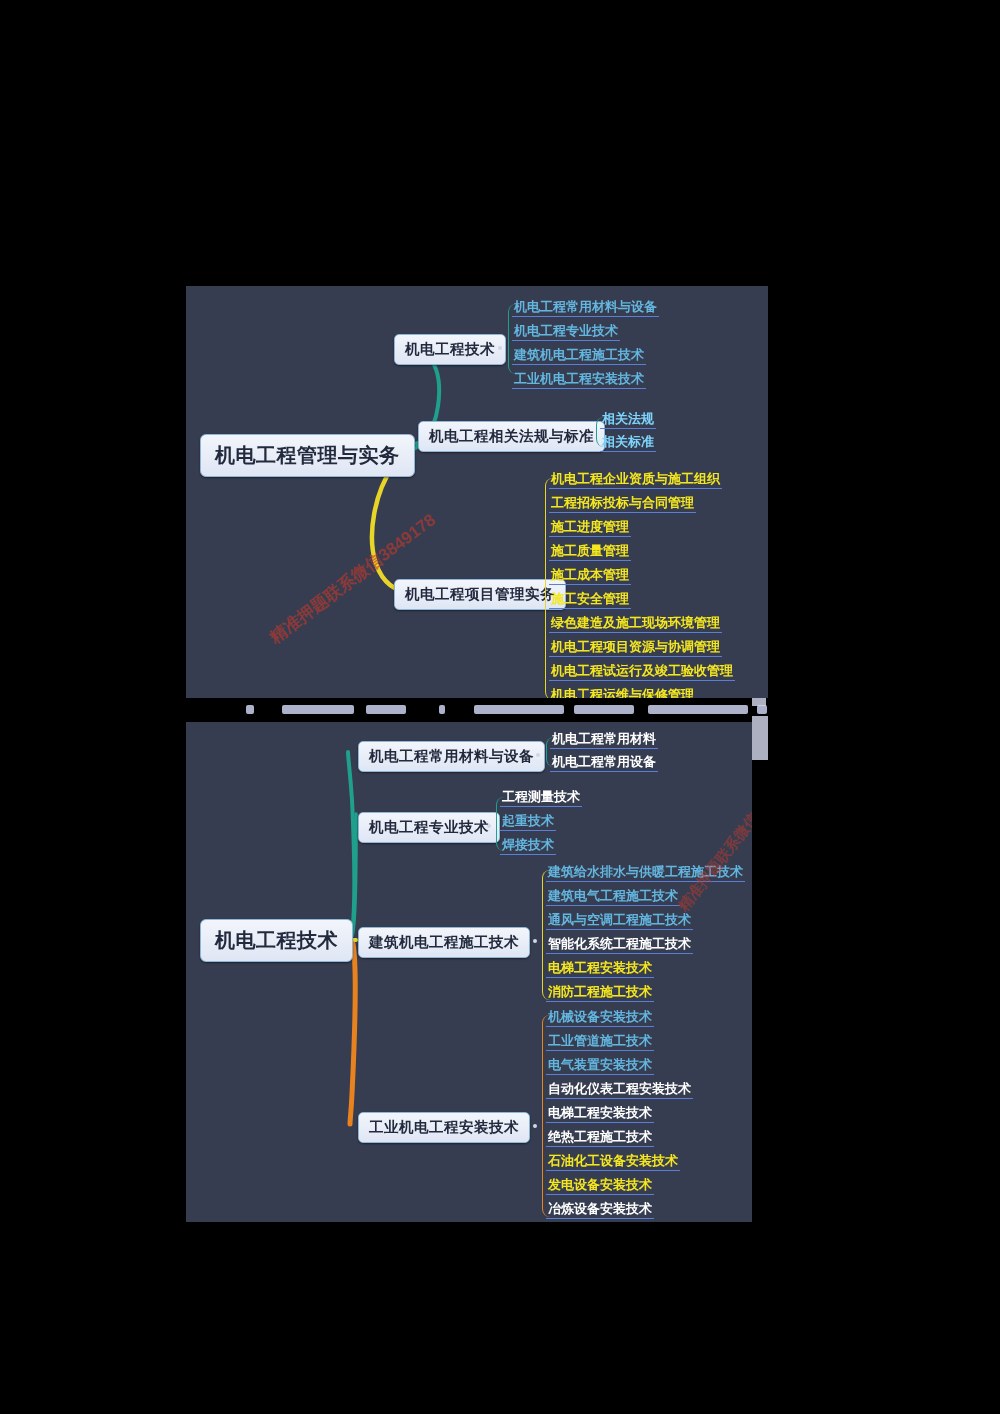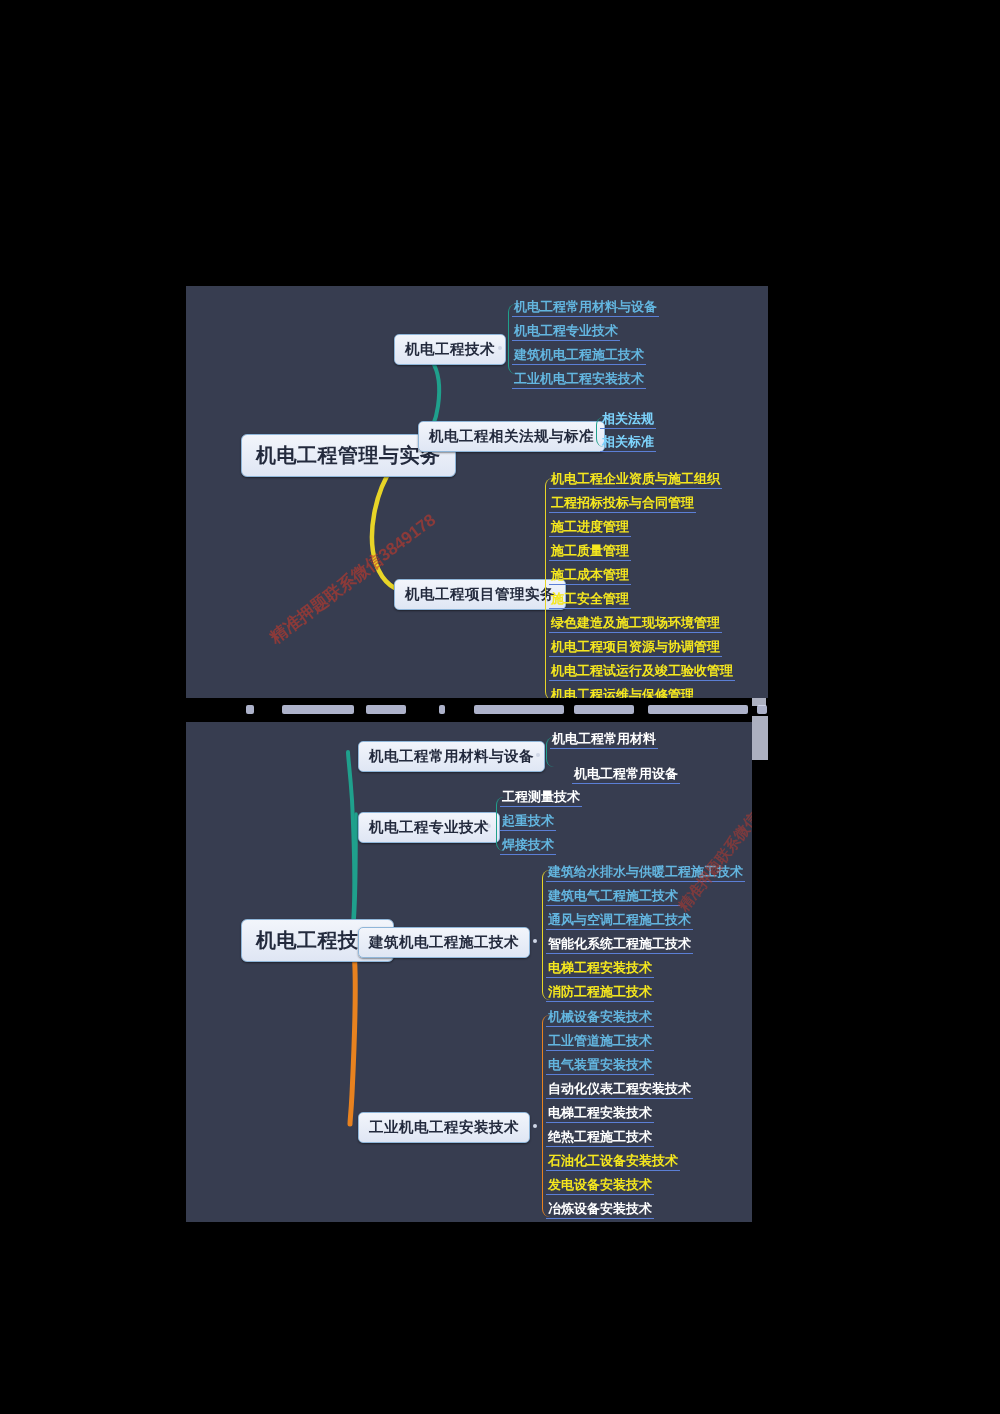--- a/index.html
+++ b/index.html
@@ -33,21 +33,21 @@
     background:linear-gradient(180deg,#f2f5fb 0%,#dfe6f4 100%);
     border:1px solid #8fb6d9;
     border-radius:5px;
     color:#232a3d;
     font-weight:bold;
     white-space:nowrap;
     display:flex; align-items:center; justify-content:center;
     box-shadow:0 1px 2px rgba(0,0,0,.45);
     letter-spacing:.5px;
   }
-  .root-node { font-size:20px; padding:7px 14px; border-radius:6px;margin-left:41px; }
+  .root-node { font-size:20px; padding:7px 14px; border-radius:6px; }
   .mid-node  { font-size:14.5px; padding:5px 10px; }
 
   
   .leaf {
     position:absolute;
     white-space:nowrap;
     font-size:13px;
     font-weight:bold;
     border-bottom:1.5px solid #5b7fd6;
     padding:0 2px 1px 2px;
@@ -155,21 +155,21 @@
     <path d="M166,218 C168,218 168,218 170,218" fill="none" stroke="#e8d527" stroke-width="4" stroke-linecap="round"></path>
     <path d="M167,222 C172,250 168,330 166,372 C165,392 164,398 164,402" fill="none" stroke="#e8821f" stroke-width="5" stroke-linecap="round"></path>
   </svg>
 
   <div class="root-node" id="m2-root" style="left:14px; top:197px;">机电工程技术</div>
 
   <div class="mid-node" style="left:172px; top:19px;">机电工程常用材料与设备</div>
   <div class="dot" style="left:350px; top:31px;"></div>
   <div class="bracket b-teal" style="left:360px; top:15px; width:10px; height:30px;"></div>
   <div class="leaf c-white" style="left:364px; top:8px;">机电工程常用材料</div>
-  <div class="leaf c-white" style="left:386px; top:31px;margin-top:12px;">机电工程常用设备</div>
+  <div class="leaf c-white" style="left:364px; top:31px;">机电工程常用设备</div>
 
   <div class="mid-node" style="left:172px; top:90px;">机电工程专业技术</div>
   <div class="dot" style="left:301px; top:102px;"></div>
   <div class="bracket b-teal" style="left:310px; top:75px; width:10px; height:54px;"></div>
   <div class="leaf c-white" style="left:314px; top:66px;">工程测量技术</div>
   <div class="leaf c-blue" style="left:314px; top:90px;">起重技术</div>
   <div class="leaf c-blue" style="left:314px; top:114px;">焊接技术</div>
 
   <div class="mid-node" style="left:172px; top:205px;">建筑机电工程施工技术</div>
   <div class="dot" style="left:347px; top:217px;"></div>

